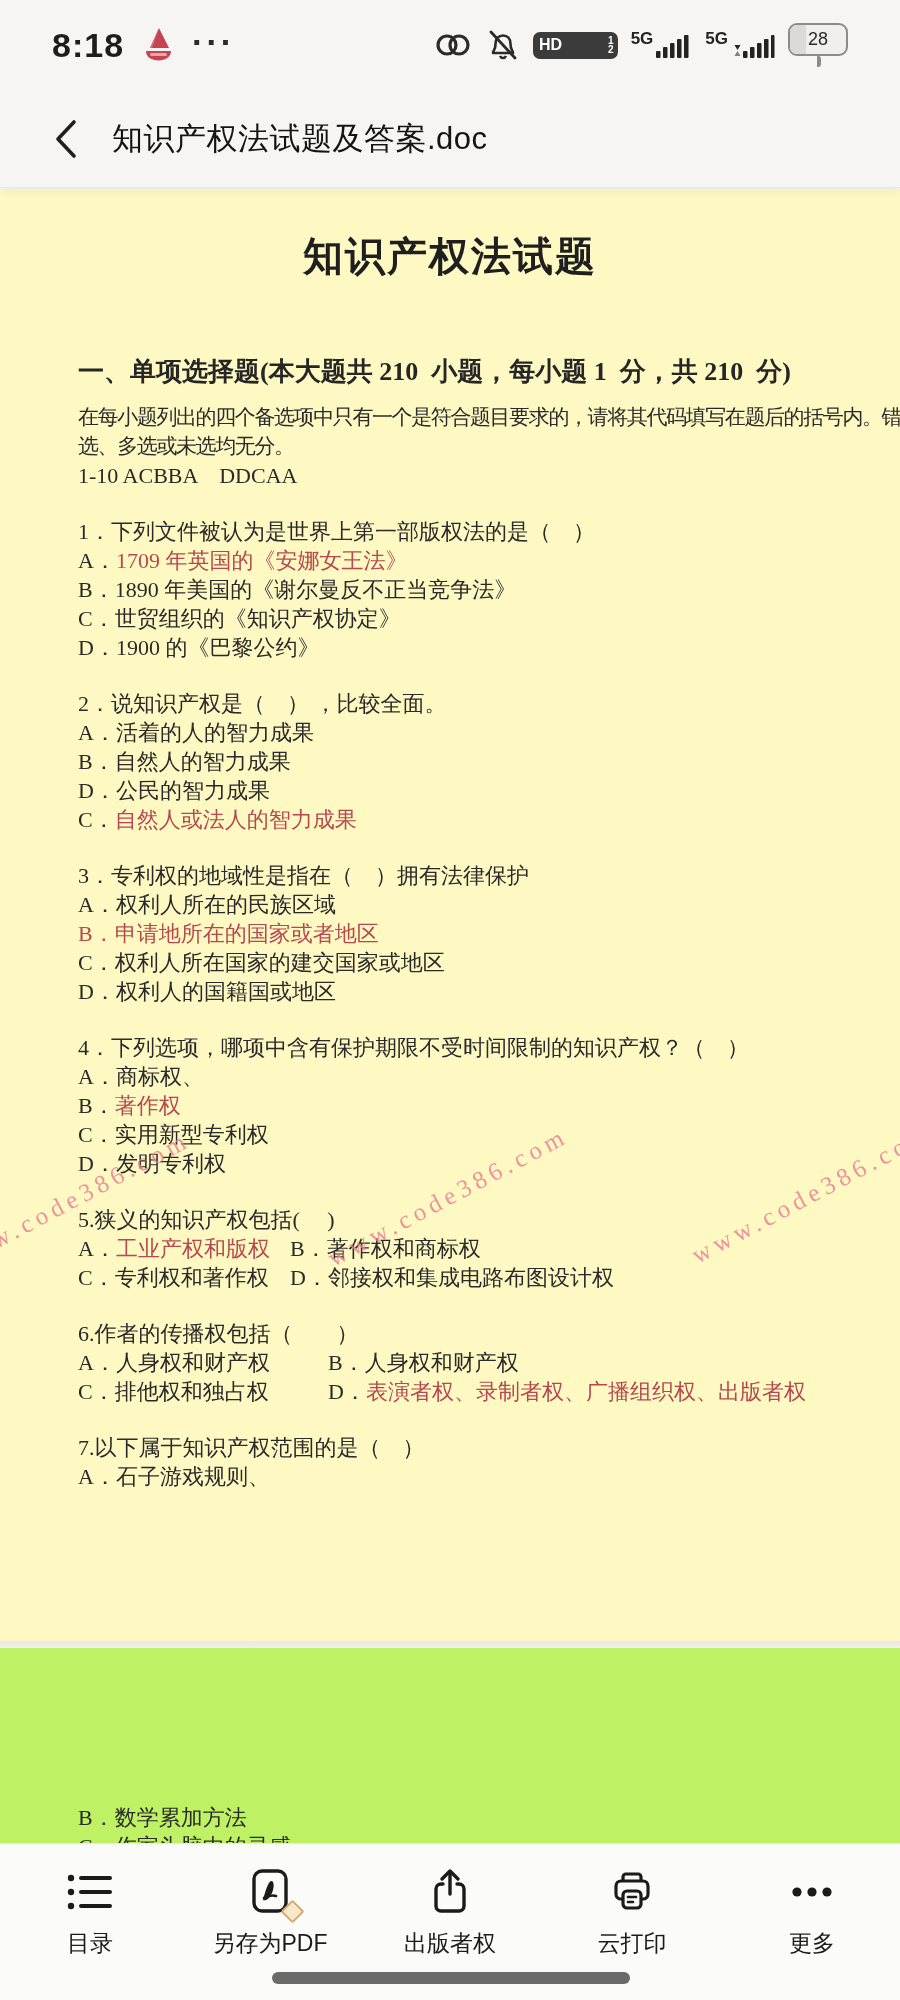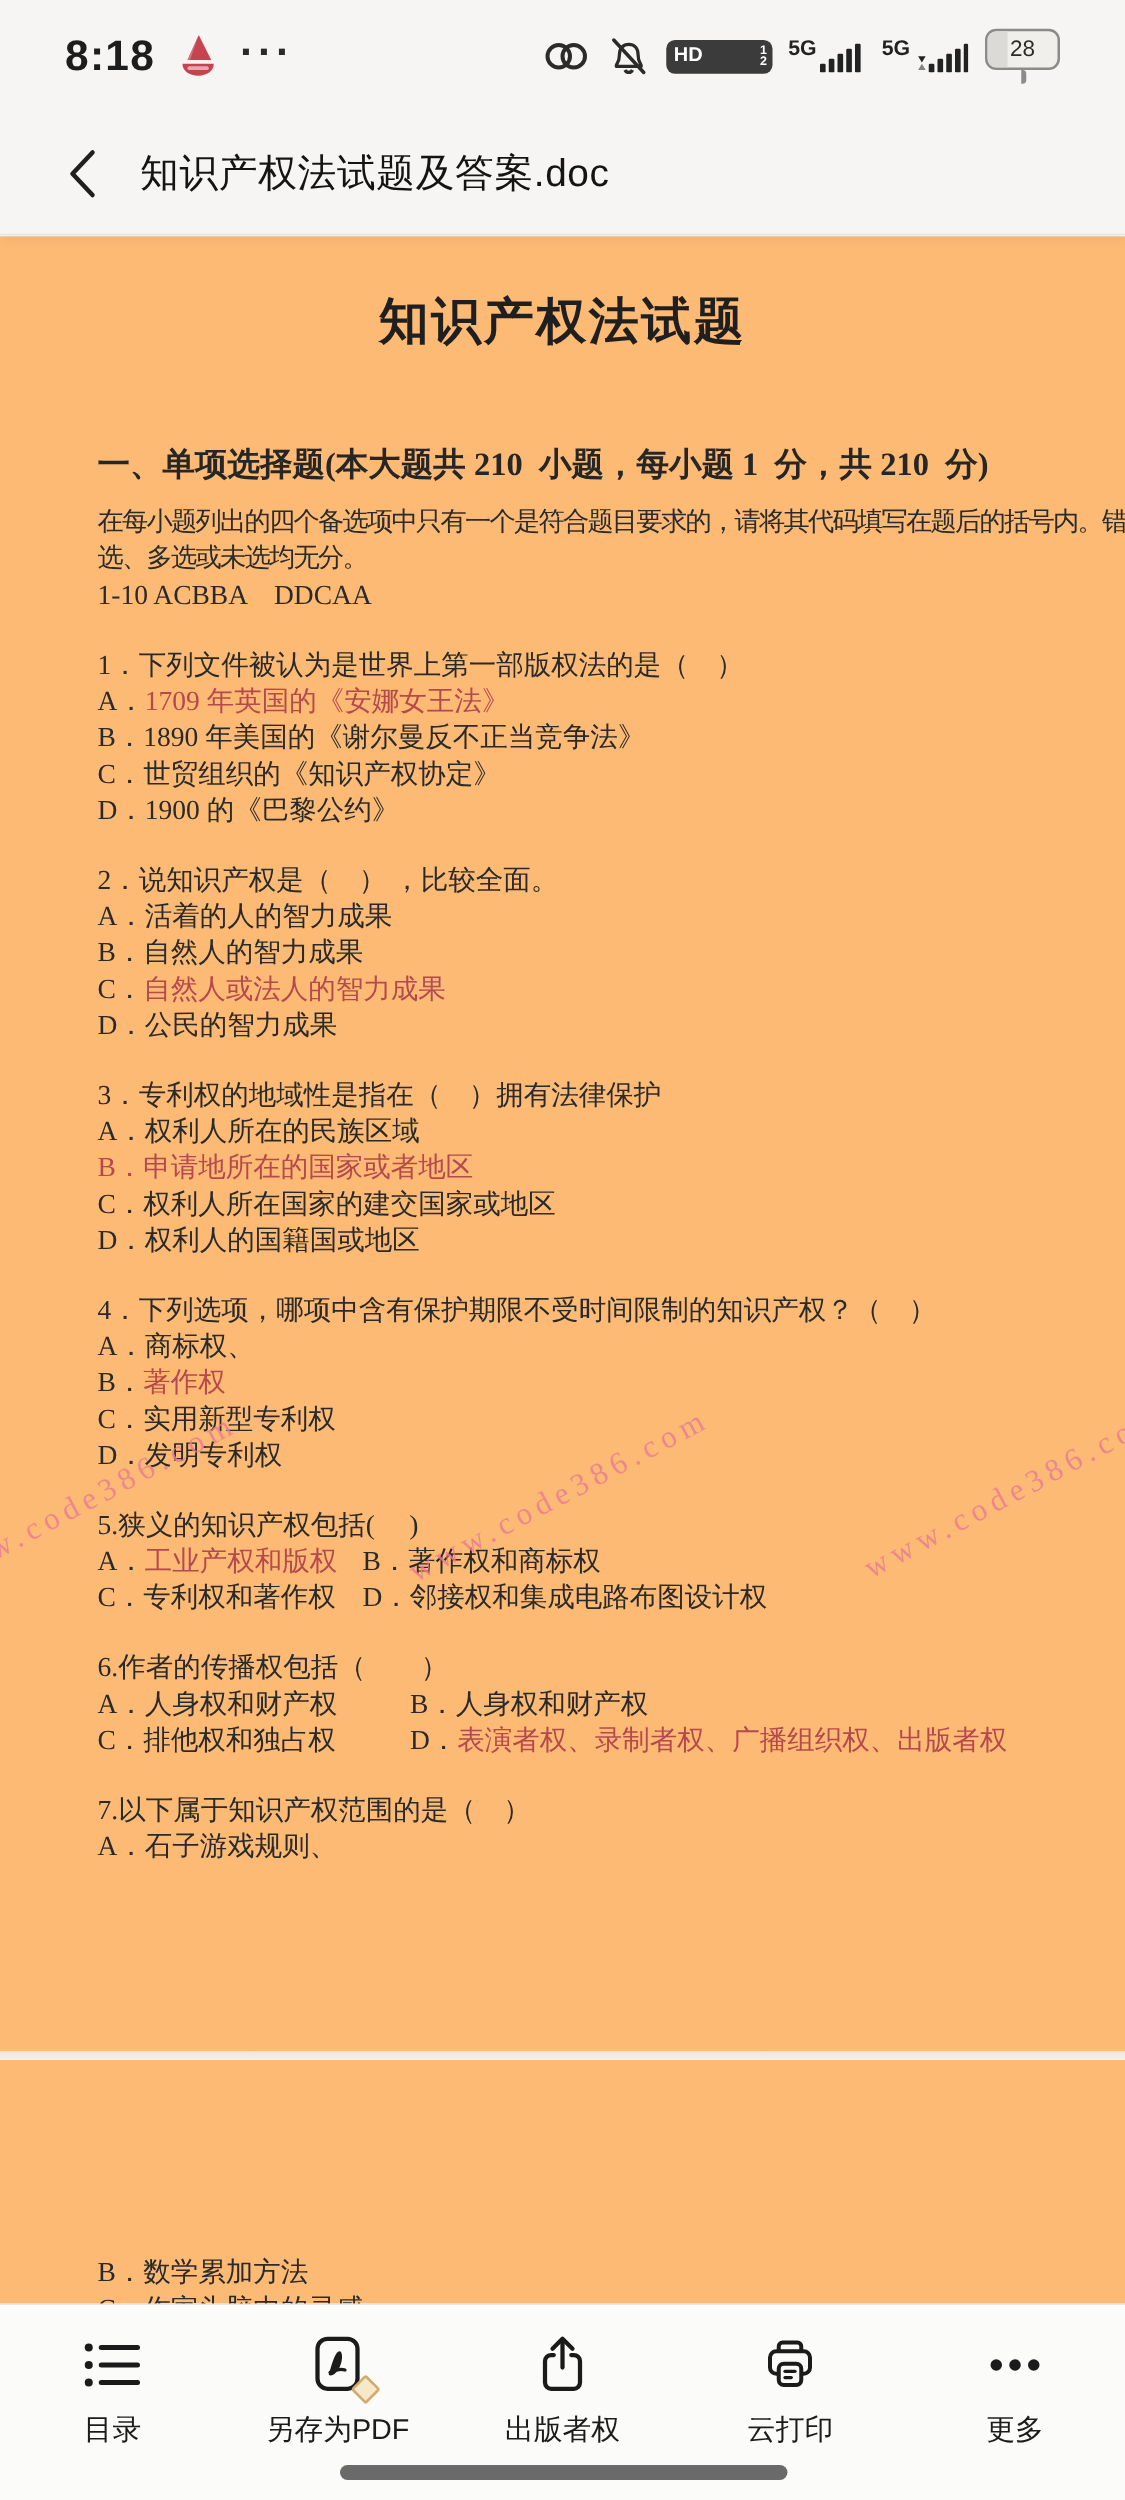--- a/index.html
+++ b/index.html
@@ -29,24 +29,24 @@
   .battery .fill{position:absolute;left:0;top:0;bottom:0;width:16px;background:#dcdad6;}
   .battery .pct{position:relative;font-size:18px;color:#2a2a2a;font-weight:500;}
   .battery-nub{width:4px;height:11px;background:#8c8b89;border-radius:0 3px 3px 0;margin-left:2px;}
   
   .nav-bar{position:absolute;top:90px;left:0;width:900px;height:98px;background:#f6f5f3;
     display:flex;align-items:center;padding-left:52px;box-sizing:border-box;z-index:25;
     border-bottom:1px solid #e8e6e3;box-shadow:0 4px 10px rgba(0,0,0,0.05);}
   .nav-title{font-size:31px;color:#141414;font-weight:500;margin-left:34px;letter-spacing:0.5px;}
   
   .doc-viewport{position:absolute;top:189px;left:0;width:900px;height:1654px;overflow:hidden;background:#f0efec;}
-  .page{background:#fdba74;width:900px;box-sizing:border-box;}
+  .page{background:#fef9c3;width:900px;box-sizing:border-box;}
   .page1{height:1452px;padding:0 78px;box-shadow:0 1px 2px rgba(0,0,0,0.08);}
   .page-gap{height:7px;background:linear-gradient(#e9e7e4,#f2f1ee);}
-  .page2{height:195px;background:#fdba74;padding:0 78px;}
+  .page2{height:195px;background:#bef264;padding:0 78px;}
   .doc-title{margin:0;padding-top:40px;text-align:center;
     font-family:"Liberation Serif","DejaVu Serif",serif;
     font-size:40px;font-weight:700;color:#1f1f1f;letter-spacing:2px;}
   .sec-heading{margin-top:70px;font-family:"Liberation Serif","DejaVu Serif",serif;
     font-size:26px;font-weight:700;color:#262626;white-space:pre;}
   .intro{margin-top:14px;font-family:"Liberation Serif","DejaVu Serif",serif;
     font-size:21px;color:#2b2b2b;line-height:29px;}
   .intro .line{white-space:pre;letter-spacing:-1.4px;}
   .answer-key{font-family:"Liberation Serif","DejaVu Serif",serif;font-size:22px;color:#2a2a2a;
     line-height:29px;white-space:pre;}
@@ -172,22 +172,22 @@
           <div class="q-line"><span class="q-cell"><span>1．下列文件被认为是世界上第一部版权法的是（　）</span></span></div>
           <div class="q-line"><span class="q-cell"><span>A．</span><span class="red">1709 年英国的《安娜女王法》</span></span></div>
           <div class="q-line"><span class="q-cell"><span>B．1890 年美国的《谢尔曼反不正当竞争法》</span></span></div>
           <div class="q-line"><span class="q-cell"><span>C．世贸组织的《知识产权协定》</span></span></div>
           <div class="q-line"><span class="q-cell"><span>D．1900 的《巴黎公约》</span></span></div>
         </div>
         <div class="question-block">
           <div class="q-line"><span class="q-cell"><span>2．说知识产权是（　） ，比较全面。</span></span></div>
           <div class="q-line"><span class="q-cell"><span>A．活着的人的智力成果</span></span></div>
           <div class="q-line"><span class="q-cell"><span>B．自然人的智力成果</span></span></div>
+          <div class="q-line"><span class="q-cell"><span>D．公民的智力成果</span></span></div>
           <div class="q-line"><span class="q-cell"><span>C．</span><span class="red">自然人或法人的智力成果</span></span></div>
-          <div class="q-line"><span class="q-cell"><span>D．公民的智力成果</span></span></div>
         </div>
         <div class="question-block">
           <div class="q-line"><span class="q-cell"><span>3．专利权的地域性是指在（　）拥有法律保护</span></span></div>
           <div class="q-line"><span class="q-cell"><span>A．权利人所在的民族区域</span></span></div>
           <div class="q-line"><span class="q-cell"><span class="red">B．</span><span class="red">申请地所在的国家或者地区</span></span></div>
           <div class="q-line"><span class="q-cell"><span>C．权利人所在国家的建交国家或地区</span></span></div>
           <div class="q-line"><span class="q-cell"><span>D．权利人的国籍国或地区</span></span></div>
         </div>
         <div class="question-block">
           <div class="q-line"><span class="q-cell"><span>4．下列选项，哪项中含有保护期限不受时间限制的知识产权？（　）</span></span></div>

